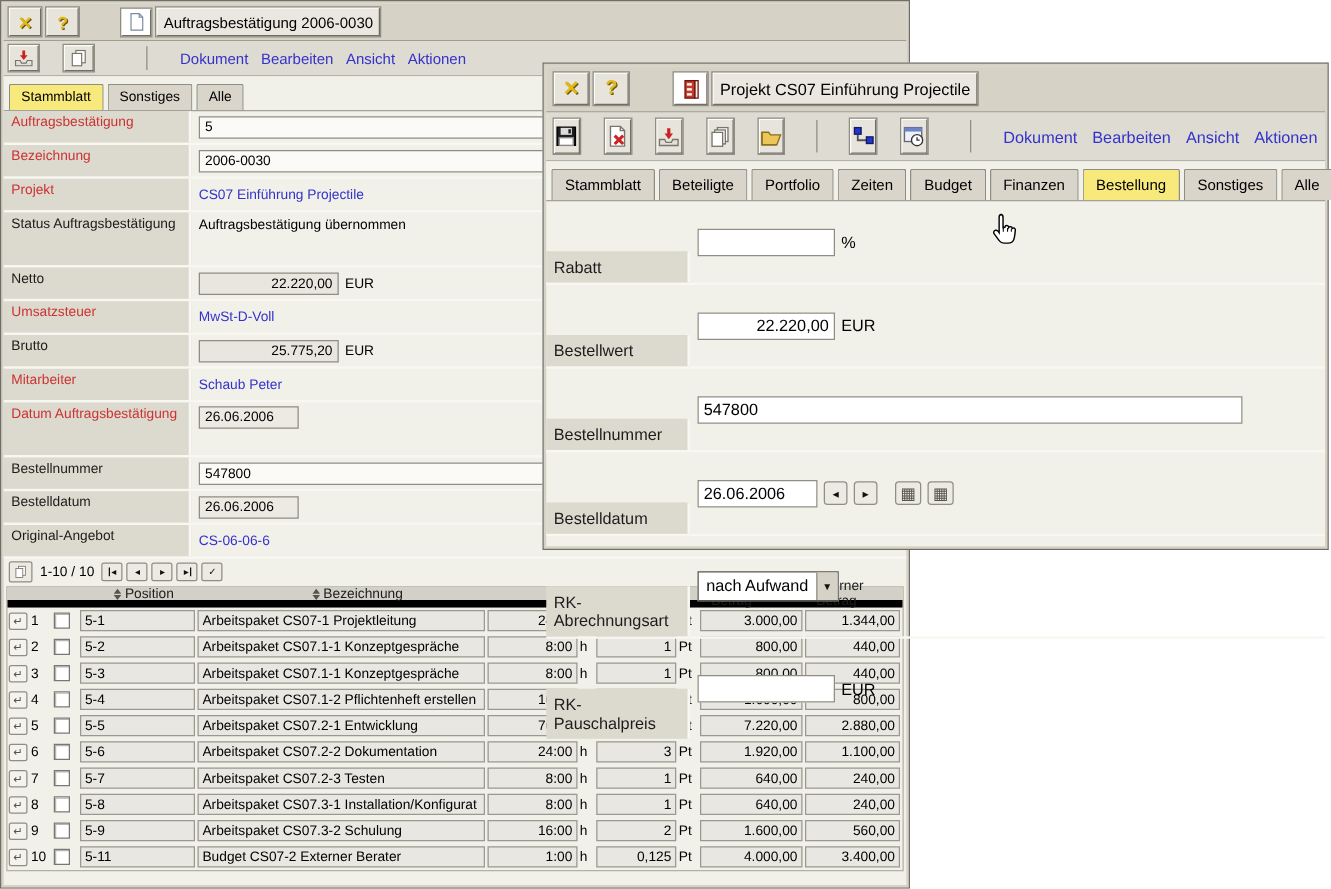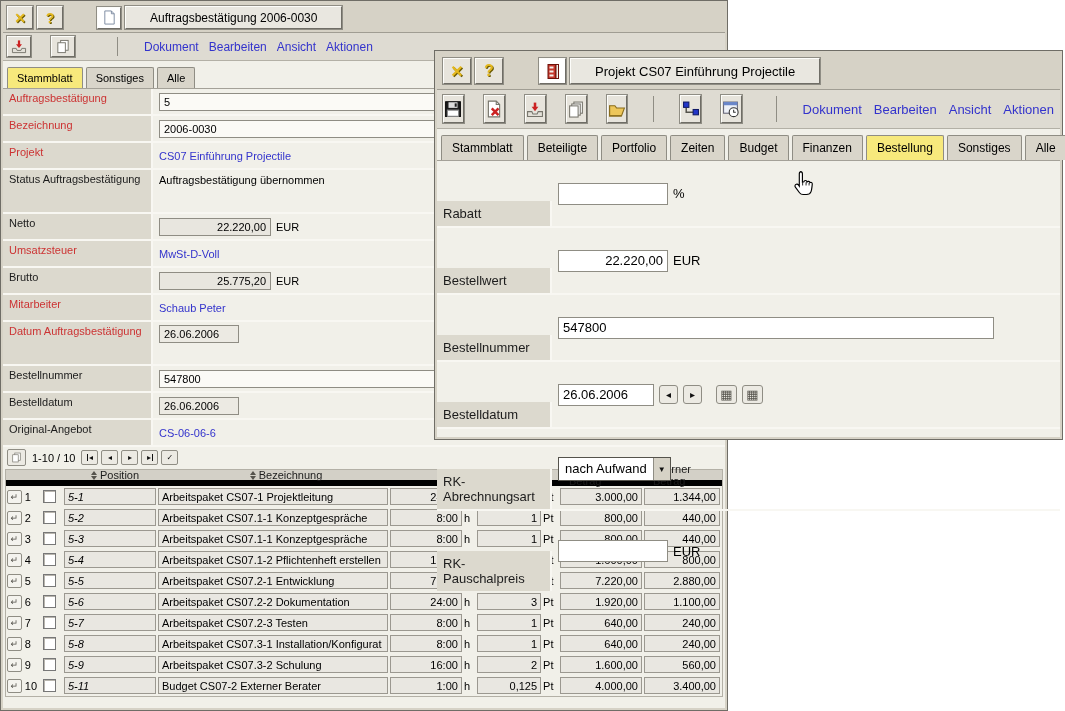--- a/index.html
+++ b/index.html
@@ -7,21 +7,21 @@
   .stage { position:relative; width:1065px; height:711px; }
 
   
   .window { position:absolute; background:#f1f0e9; border:1px solid #6f6d66; box-shadow: inset 0 0 0 2px #d6d2c6; }
   .titlebar { display:flex; align-items:center; background:#d6d2c6; border-bottom:1px solid #a09d93; padding:3px 4px; gap:4px; }
   .tbtn { display:inline-flex; align-items:center; justify-content:center; background:#e7e4dc;
           border:1px solid; border-color:#fdfdfa #6f6d66 #6f6d66 #fdfdfa; outline:1px solid #8f8d84;
           font-weight:bold; cursor:pointer; }
   .glyph-gold { color:#e3b71e; text-shadow:1px 1px 0 #6b5a00; font-weight:bold; }
   .titlebox { background:#e9e7e0; border:1px solid; border-color:#fdfdfa #6f6d66 #6f6d66 #fdfdfa; outline:1px solid #8f8d84;
-              padding:2px 24px; color:#000; white-space:nowrap; }
+              padding:2px 5px; color:#000; white-space:nowrap; }
   .iconbox { background:#fff; border:1px solid; border-color:#fdfdfa #6f6d66 #6f6d66 #fdfdfa; outline:1px solid #8f8d84;
              display:inline-flex; align-items:center; justify-content:center; cursor:pointer; }
   .toolbar { display:flex; align-items:center; background:#dedbd2; border-bottom:1px solid #b3b0a6; padding:3px 4px; gap:20px; }
   .sep { width:1px; align-self:stretch; background:#8f8d84; margin:1px 6px; }
   .menu { display:flex; gap:10px; color:#3333cc; }
   .menu span { cursor:pointer; }
 
   
   .tabstrip { display:flex; align-items:flex-end; padding:6px 4px 0 4px; gap:3px; border-bottom:1px solid #a4a198; background:#f1f0e9; }
   .tab { background:#d9d5ca; border:1px solid #8f8d84; border-bottom:none; border-radius:2px 2px 0 0;
@@ -67,21 +67,21 @@
   .hcell { display:flex; align-items:center; justify-content:center; gap:3px; }
   .sort { display:inline-flex; flex-direction:column; gap:1px; }
   .sort i { width:0; height:0; border-left:3px solid transparent; border-right:3px solid transparent; }
   .sort .up { border-bottom:4px solid #55534c; }
   .sort .dn { border-top:4px solid #55534c; }
   .c-icon { width:18px; display:flex; justify-content:center; }
   .c-num { width:18px; text-align:left; padding-left:2px; }
   .c-cb { width:20px; display:flex; justify-content:center; }
   .c-sp { width:6px; }
   .cell { font-family:"Liberation Sans", sans-serif; font-size:11px; height:17px; background:#e9e7e1; border:1px solid #9b9890; padding:1px 3px; margin-right:2px; }
-  .c-pos { width:92px;font-style:italic; } .c-bez { width:246px; } .c-hours { width:72px; text-align:right; }
+  .c-pos { width:92px; } .c-bez { width:246px; } .c-hours { width:72px; text-align:right; }
   .c-pt { width:64px; text-align:right; } .c-ext { width:82px; text-align:right; } .c-int { width:76px; text-align:right; }
   .unitlbl { width:12px; margin-right:2px; } .unitlbl.pt { width:16px; }
   .h-blank { width:62px; } .h-pos { width:94px; } .h-bez { width:248px; } .h-anz { width:150px;margin-top:48px; } .h-ext { width:84px; } .h-int { width:76px; }
   .ticon { width:15px; height:14px; background:#f4f3ee; border:1px solid #8f8d84; border-radius:2px;
            font-size:9px; line-height:12px; text-align:center; color:#55534c; cursor:pointer; }
   .cb { appearance:none; width:13px; height:13px; background:#fff; border:1px solid #777; box-shadow:inset 1px 1px 0 #b9b6ae; cursor:pointer; }
 
   
   #frontwin { left:434px; top:50px; width:629px; height:390px; font-size:13px; z-index:10; }
   #frontwin .titlebar { padding:5px 6px; }

